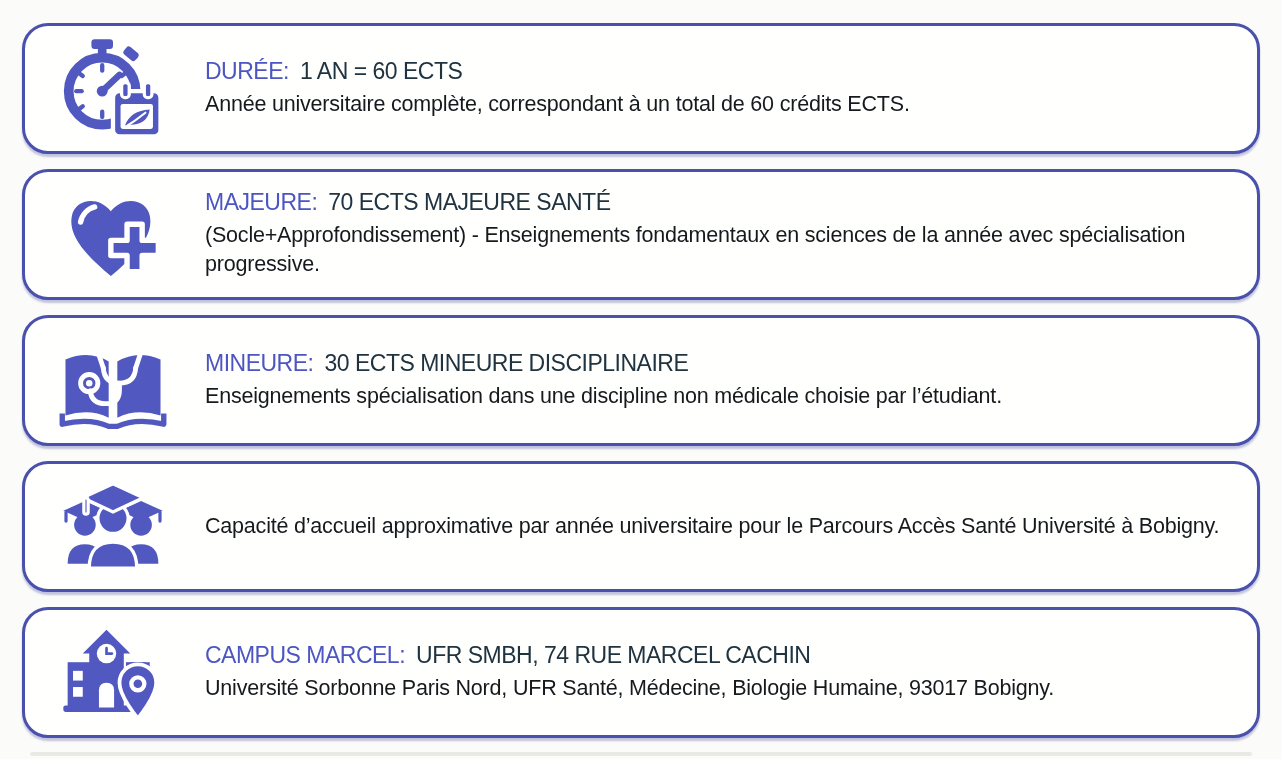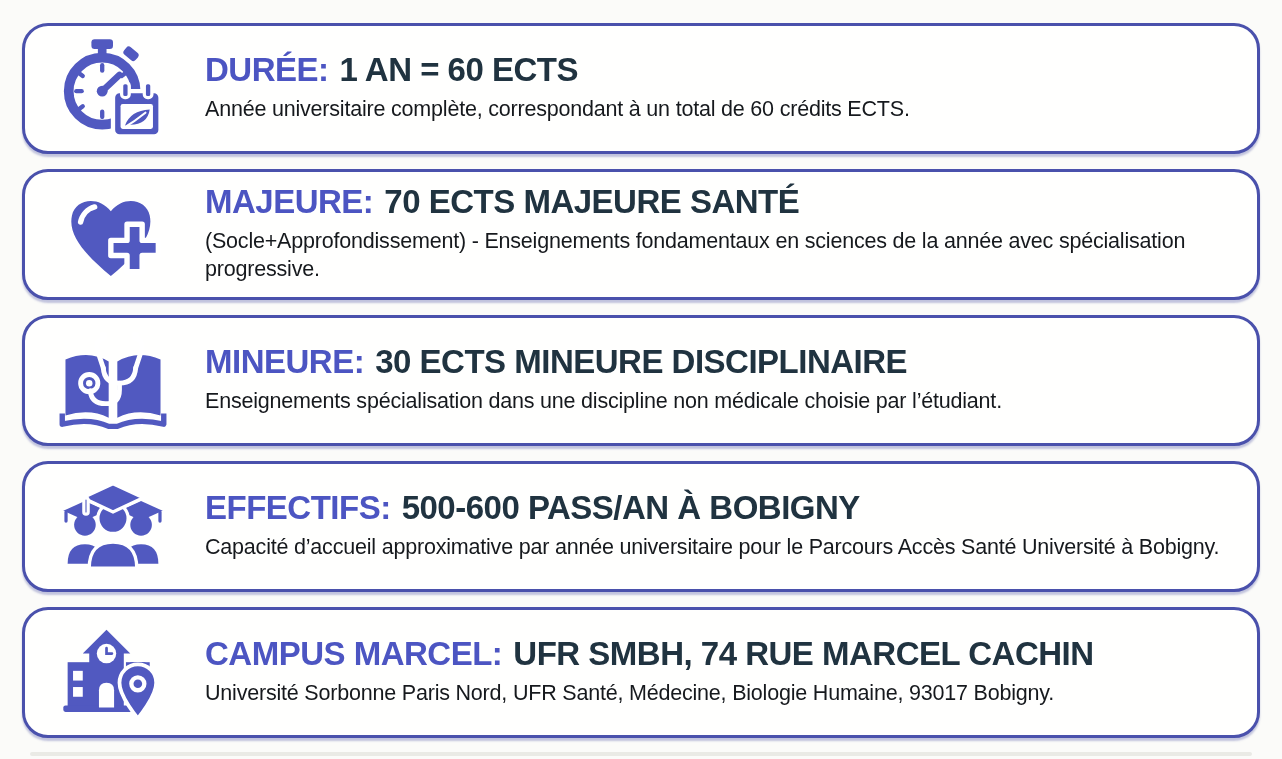--- a/index.html
+++ b/index.html
@@ -32,22 +32,22 @@
     flex: 0 0 120px;
     margin-left: 28px;
     margin-right: 32px;
     display: flex;
     align-items: center;
     justify-content: center;
   }
   .icon-wrap svg { width: 108px; height: 108px; }
   .txt { flex: 1 1 auto; padding-right: 18px; min-width: 0; }
   .card h2 {
-    font-size: 33px;
-    font-weight: bold;
+    font-size: 23px;
+    font-weight: normal;
     letter-spacing: -0.5px;
     line-height: 1.05;
     margin-bottom: 7px;
     white-space: nowrap;
   }
   .card h2 .label { color: #4c55c2; margin-right: 11px; }
   .card h2 .value { color: #203340; }
   .card .desc {
     font-size: 21.5px;
     font-weight: 400;
@@ -168,21 +168,20 @@
 
         <g class="icn" stroke="#ffffff" stroke-width="3">
           <circle cx="50" cy="42" r="14"></circle>
           <path d="M28 88 q0 -24 22 -24 q22 0 22 24 z"></path>
           <path d="M50 10 L78 23 L50 36 L22 23 Z"></path>
           <rect x="23" y="23" width="4" height="15" rx="2"></rect>
         </g>
       </svg>
     </div>
     <div class="txt">
-      <h2><span class="label">EFFECTIFS:</span><span class="value">500-600 PASS/AN À BOBIGNY</span></h2>
       <p class="desc">Capacité d’accueil approximative par année universitaire pour le Parcours Accès Santé Université à Bobigny.</p>
     </div>
   </article>
 
   <article class="card">
     <div class="icon-wrap">
       <svg viewBox="0 0 100 100" aria-hidden="true">
         <g class="icn">
           <rect x="8" y="40" width="22" height="42"></rect>
           <rect x="62" y="40" width="22" height="10"></rect>

